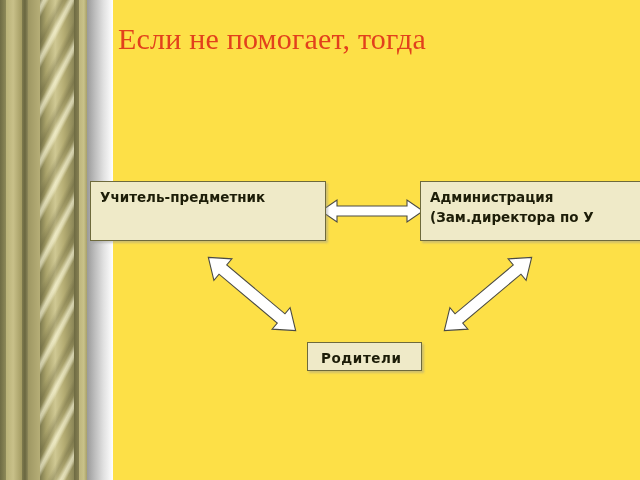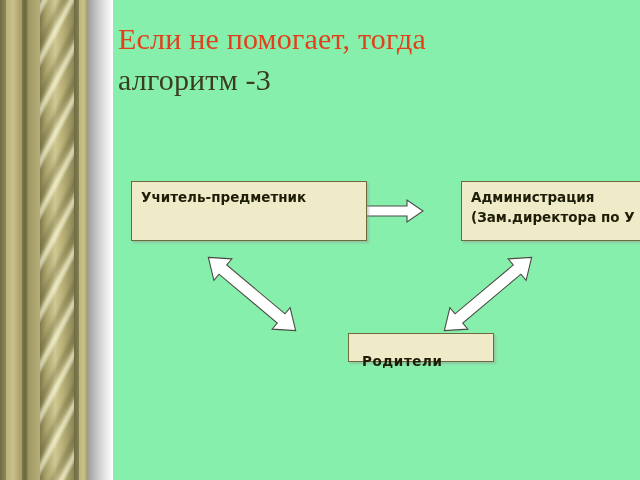--- a/index.html
+++ b/index.html
@@ -5,21 +5,21 @@
   html, body {
     margin: 0;
     padding: 0;
     background: #ffffff;
   }
   #slide {
     position: relative;
     width: 640px;
     height: 480px;
     overflow: hidden;
-    background: #86efac;
+    background: #fde047;
     font-family: "Liberation Sans", sans-serif;
   }
 
   
   .edge-band {
     position: absolute;
     top: 0;
     height: 480px;
   }
   #edge-outer-dark {
@@ -91,27 +91,26 @@
     box-sizing: border-box;
     box-shadow: 2px 2px 2px rgba(150,150,150,0.45);
     font-family: "DejaVu Sans", sans-serif;
     font-weight: bold;
     font-size: 13.5px;
     line-height: 20px;
     color: #1d1d08;
     padding: 5px 0 5px 9px;
     white-space: nowrap;
     z-index: 3;
-    margin-left: 41px;
   }
   #node-teacher { left: 90px;  top: 181px; width: 236px; height: 60px; }
   #node-admin   { left: 420px; top: 181px; width: 248px; height: 60px; }
   #node-parents {
-    left: 307px; top: 333px; width: 146px; height: 29px;
-    padding: 16px 0 3px 13px;
+    left: 307px; top: 342px; width: 115px; height: 29px;
+    padding: 4px 0 3px 13px;
     line-height: 22px;
     letter-spacing: 0.6px;
   }
   .node-line { display: block; }
 
   
   .arrow-svg {
     position: absolute;
     overflow: visible;
     z-index: 2;
@@ -137,21 +136,20 @@
     <div class="edge-band" id="edge-plain-2"></div>
     <div class="edge-band" id="edge-rope"></div>
     <div class="edge-band" id="edge-rope-twist"></div>
     <div class="edge-band" id="edge-groove-2"></div>
     <div class="edge-band" id="edge-plain-3"></div>
     <div class="edge-band" id="edge-shade"></div>
   </div>
 
   <div id="title">
     <span id="title-line-1">Если не помогает, тогда</span>
-    <span id="title-line-2">алгоритм -3</span>
   </div>
 
   <svg class="arrow-svg" id="arrow-h" width="104" height="26" viewBox="0 0 104 26">
     <polygon class="arrow-shape" points="1,13 17,2 17,8 87,8 87,2 103,13 87,24 87,18 17,18 17,24"></polygon>
   </svg>
 
   <svg class="arrow-svg" id="arrow-dl" width="112" height="94" viewBox="0 0 112 94">
     <g transform="rotate(40 56 47)">
       <polygon class="arrow-shape" points="-1,47 18,33 18,41 94,41 94,33 113,47 94,61 94,53 18,53 18,61"></polygon>
     </g>

